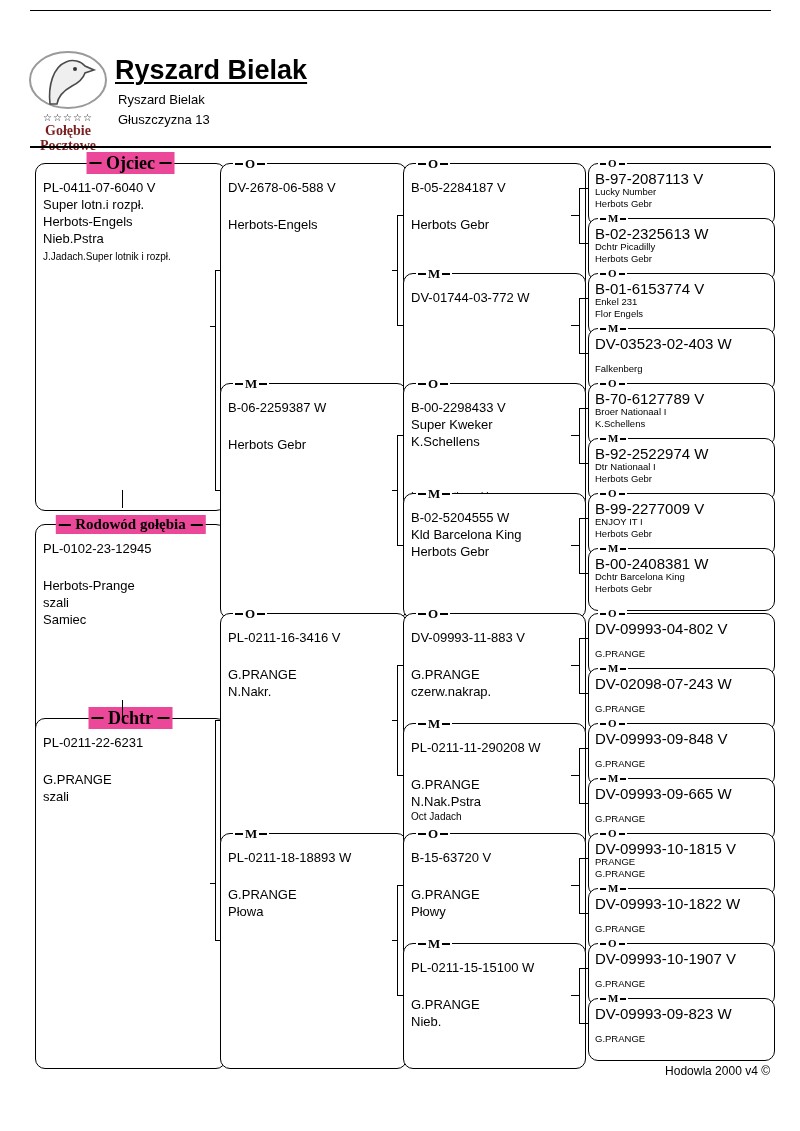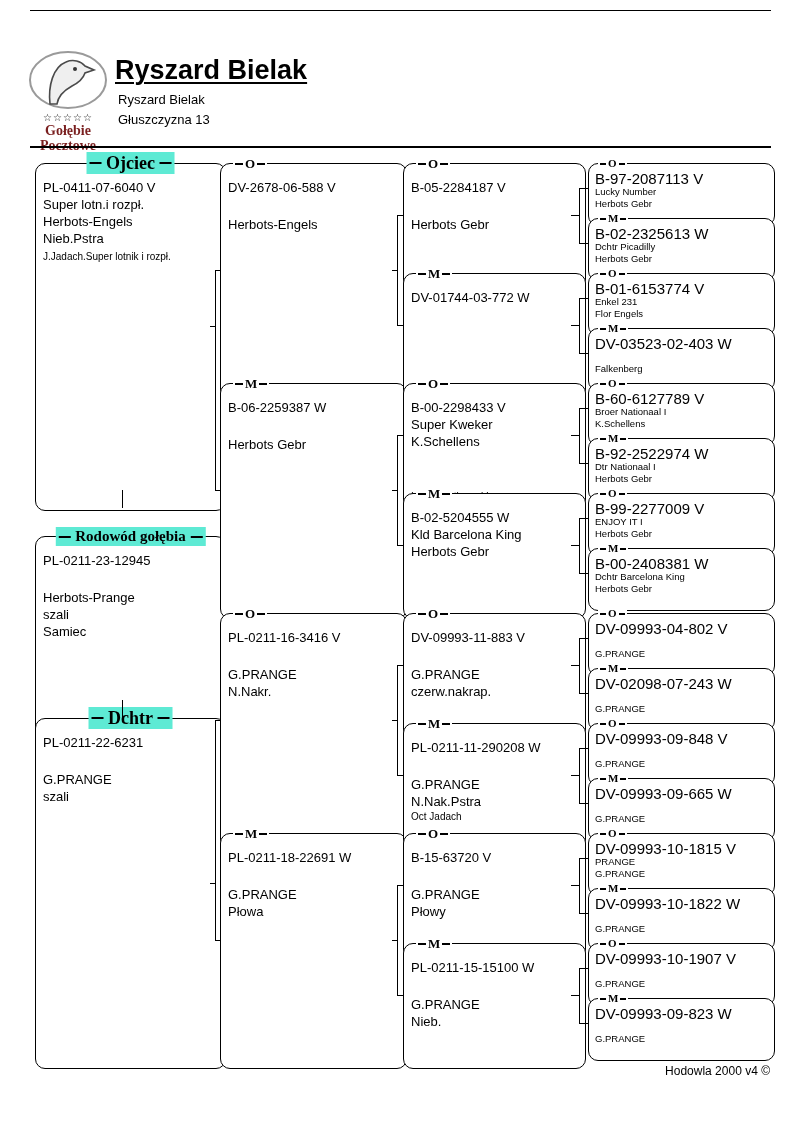--- a/index.html
+++ b/index.html
@@ -19,21 +19,21 @@
   .note-b{position:absolute;left:7px;bottom:5px;font-size:10px;line-height:12px}
   .g4 .ring{font-size:15px;line-height:14px}
   .sub{font-size:9.5px;line-height:12px;height:12px;white-space:nowrap}
   .tag{position:absolute;top:-8px;left:12px;display:flex;align-items:center;gap:2px;
        background:#fff;padding:0 2px;font-family:"Liberation Serif",serif;font-weight:700;
        font-size:13px;line-height:15px}
   .tag::before,.tag::after{content:"";width:8px;height:2px;background:#000}
   .g4 .tag{top:-7px;left:9px;font-size:11px;line-height:13px}
   .g4 .tag::before,.g4 .tag::after{width:6px}
   .blabel{position:absolute;top:-12px;left:50%;transform:translateX(-50%);display:flex;
-          align-items:center;gap:5px;background:#5eead4;padding:0 3px;white-space:nowrap;
+          align-items:center;gap:5px;background:#ec4899;padding:0 3px;white-space:nowrap;
           font-family:"Liberation Serif",serif;font-weight:700;font-size:18px;line-height:22px}
   .blabel::before,.blabel::after{content:"";width:12px;height:2px;background:#000}
   .blabel.small{font-size:15px;line-height:19px;top:-10px}
   .header-title{position:absolute;left:115px;top:55px;font-size:27px;font-weight:700;
                 text-decoration:underline;text-decoration-thickness:2px;text-underline-offset:3px}
   .owner{position:absolute;left:118px;font-size:13px;line-height:16px}
   .logo{position:absolute;left:26px;top:50px;width:84px;text-align:center}
   .stars{font-size:10px;letter-spacing:1px;line-height:11px;color:#111;margin-top:-2px}
   .logo-t{font-family:"Liberation Serif",serif;font-weight:700;color:#7a1f1f;
           font-size:14px;line-height:15px}
@@ -63,23 +63,23 @@
 
   <div class="pbox c1" style="top:163px;height:327px">
     <div class="blabel">Ojciec</div>
     <div class="ring">PL-0411-07-6040 V</div>
     <div>Super lotn.i rozpł.</div>
     <div>Herbots-Engels</div>
     <div>Nieb.Pstra</div>
     <div class="note">J.Jadach.Super lotnik i rozpł.</div>
   </div>
 
-  <div class="pbox c1" style="top:536px;height:192px">
+  <div class="pbox c1" style="top:524px;height:192px">
     <div class="blabel small">Rodowód gołębia</div>
-    <div class="ring">PL-0211-23-12945</div>
+    <div class="ring">PL-0102-23-12945</div>
     <div class="gap"></div>
     <div>Herbots-Prange</div>
     <div>szali</div>
     <div>Samiec</div>
   </div>
 
   <div class="pbox c1" style="top:718px;height:330px">
     <div class="blabel">Dchtr</div>
     <div class="ring">PL-0211-22-6231</div>
     <div class="gap"></div>
@@ -101,21 +101,21 @@
   </div>
   <div class="pbox c2" style="top:613px">
     <div class="tag">O</div>
     <div class="ring">PL-0211-16-3416 V</div>
     <div class="gap"></div>
     <div>G.PRANGE</div>
     <div>N.Nakr.</div>
   </div>
   <div class="pbox c2" style="top:833px">
     <div class="tag">M</div>
-    <div class="ring">PL-0211-18-22691 W</div>
+    <div class="ring">PL-0211-18-18893 W</div>
     <div class="gap"></div>
     <div>G.PRANGE</div>
     <div>Płowa</div>
   </div>
 
   <div class="pbox c3" style="top:163px">
     <div class="tag">O</div>
     <div class="ring">B-05-2284187 V</div>
     <div class="gap"></div>
     <div>Herbots Gebr</div>
@@ -186,21 +186,21 @@
     <div class="sub">Flor Engels</div>
   </div>
   <div class="pbox c4 g4" style="top:328px">
     <div class="tag">M</div>
     <div class="ring">DV-03523-02-403 W</div>
     <div class="sub"></div>
     <div class="sub">Falkenberg</div>
   </div>
   <div class="pbox c4 g4" style="top:383px">
     <div class="tag">O</div>
-    <div class="ring">B-60-6127789 V</div>
+    <div class="ring">B-70-6127789 V</div>
     <div class="sub">Broer Nationaal I</div>
     <div class="sub">K.Schellens</div>
   </div>
   <div class="pbox c4 g4" style="top:438px">
     <div class="tag">M</div>
     <div class="ring">B-92-2522974 W</div>
     <div class="sub">Dtr Nationaal I</div>
     <div class="sub">Herbots Gebr</div>
   </div>
   <div class="pbox c4 g4" style="top:493px">

